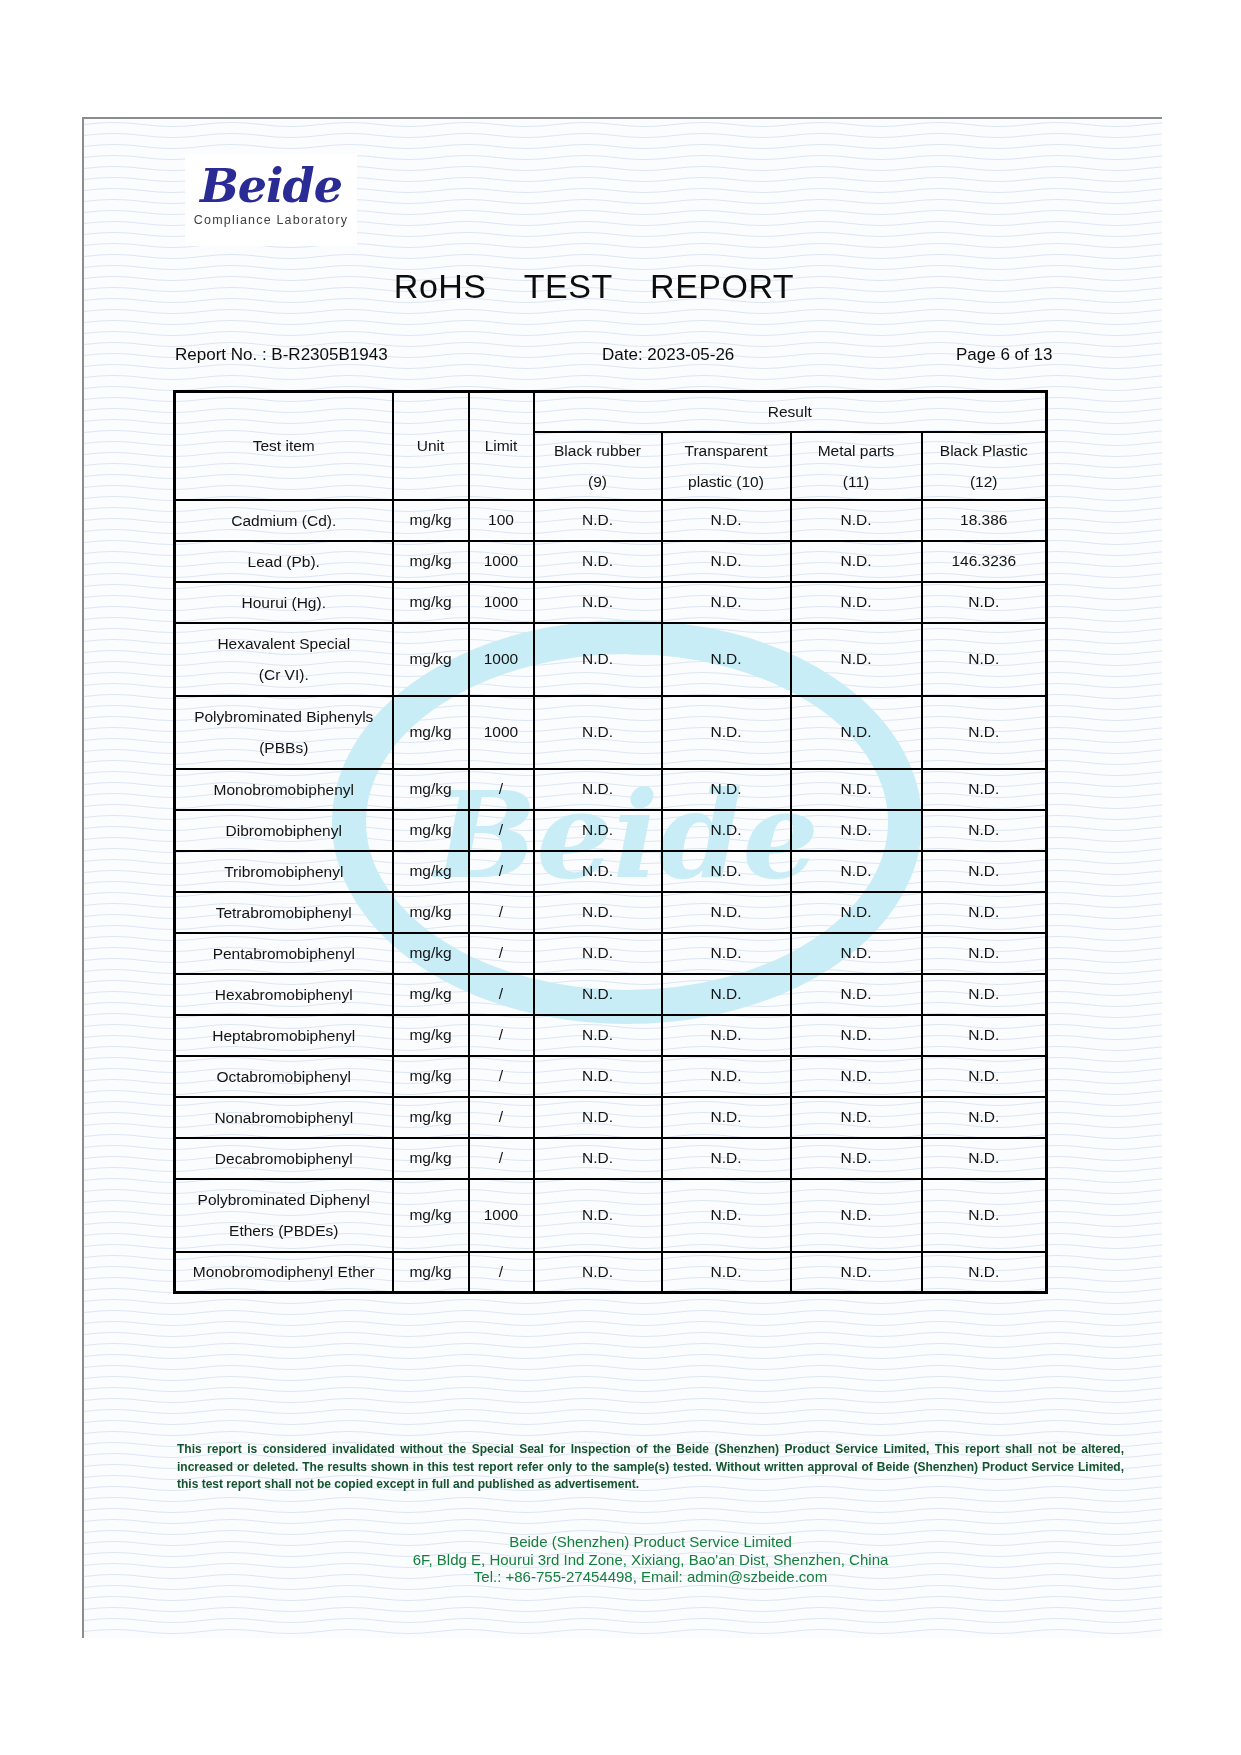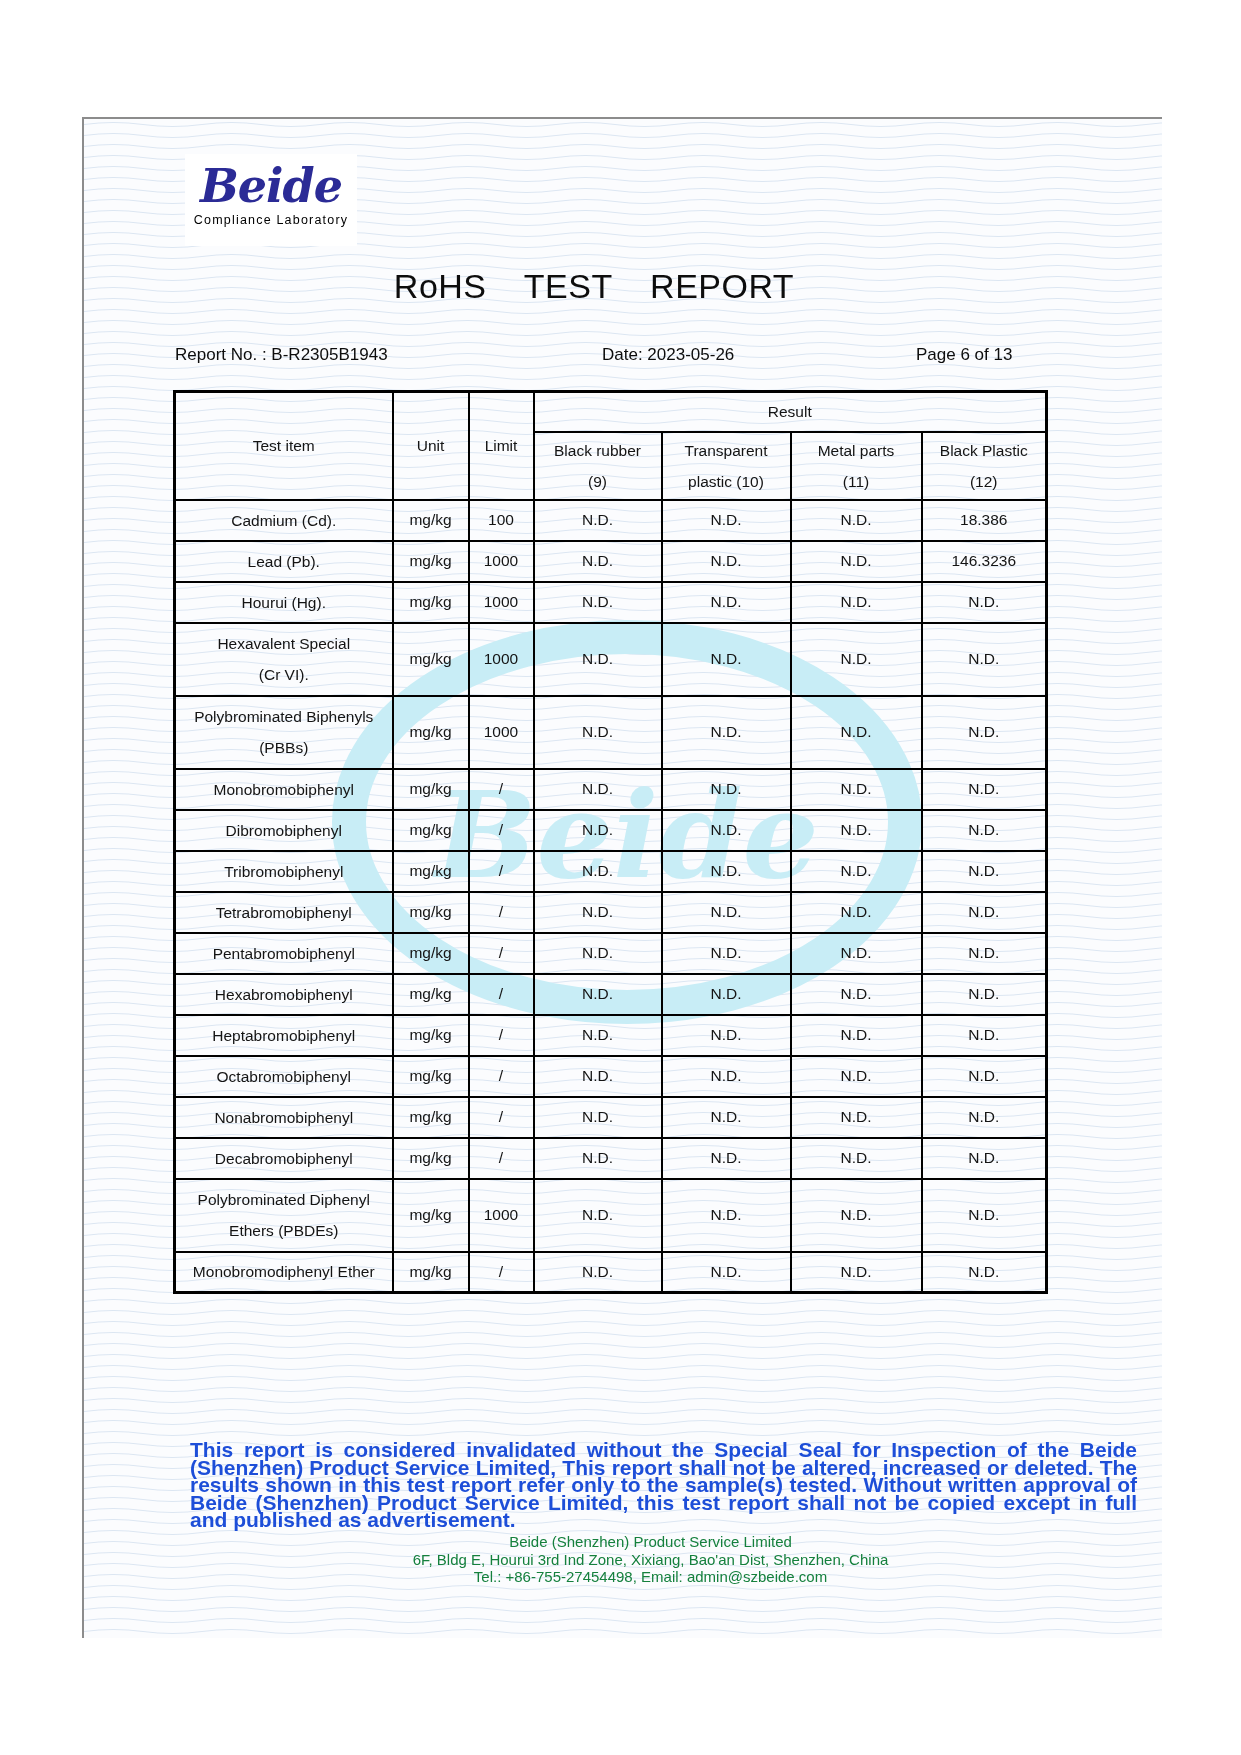--- a/index.html
+++ b/index.html
@@ -20,34 +20,34 @@
   
   .logo{
     position:absolute;left:101px;top:35px;width:172px;height:92px;
     background:#ffffff;text-align:center;padding-top:8px;box-sizing:border-box;
   }
   .logo-brand{
     font-family:"DejaVu Serif", serif;font-style:italic;font-weight:bold;
     font-size:46px;line-height:1.05;color:#2b2b96;letter-spacing:-1px;
   }
   .logo-tagline{
-    font-size:12.5px;color:#000000;letter-spacing:1.2px;margin-top:3px;font-weight:500;
+    font-size:12.5px;color:#404040;letter-spacing:1.2px;margin-top:3px;font-weight:500;
   }
 
   
   .page-title{
     position:absolute;left:0;top:148px;width:1020px;text-align:center;
     font-size:34px;font-weight:normal;color:#0d0d0d;
     letter-spacing:0.5px;word-spacing:28px;
   }
   .meta{position:absolute;top:226px;left:0;width:100%;font-size:17px;color:#0d0d0d;}
   .meta span{position:absolute;top:0;white-space:nowrap;}
   .meta-report-no{left:91px;}
   .meta-date{left:518px;}
-  .meta-page{left:832px;}
+  .meta-page{left:872px;}
 
   
   table.report-table{
     position:absolute;left:89px;top:271px;width:872px;
     border-collapse:collapse;table-layout:fixed;
     font-size:15.5px;color:#141414;text-align:center;background:transparent;
   }
   .report-table th,.report-table td{
     border:2px solid #000;font-weight:normal;padding:2px 4px;
     vertical-align:middle;background:transparent;
@@ -55,22 +55,22 @@
   .report-table{border:3px solid #000;}
   tr.hdr-top{height:40px;}
   tr.hdr-sub{height:62px;}
   tr.single{height:41px;}
   tr.tall{height:73px;}
   .pre{white-space:pre-line;line-height:2.0;}
   .item-cell{line-height:2.0;white-space:pre-line;border-radius:16px;}
 
   
   .disclaimer{
-    position:absolute;left:106px;top:1322px;width:947px;
-    font-size:21px;font-weight:bold;line-height:17.6px;text-align:justify;color:#1d4ed8;
+    position:absolute;left:93px;top:1322px;width:947px;
+    font-size:12px;font-weight:bold;line-height:17.6px;text-align:justify;color:#14532d;
   }
   .company-block{
     position:absolute;left:93px;top:1414px;width:947px;
     font-size:15px;font-weight:normal;line-height:17.6px;color:#15803d;text-align:center;
   }
 </style>
 </head>
 <body>
 
 <div class="sheet">

